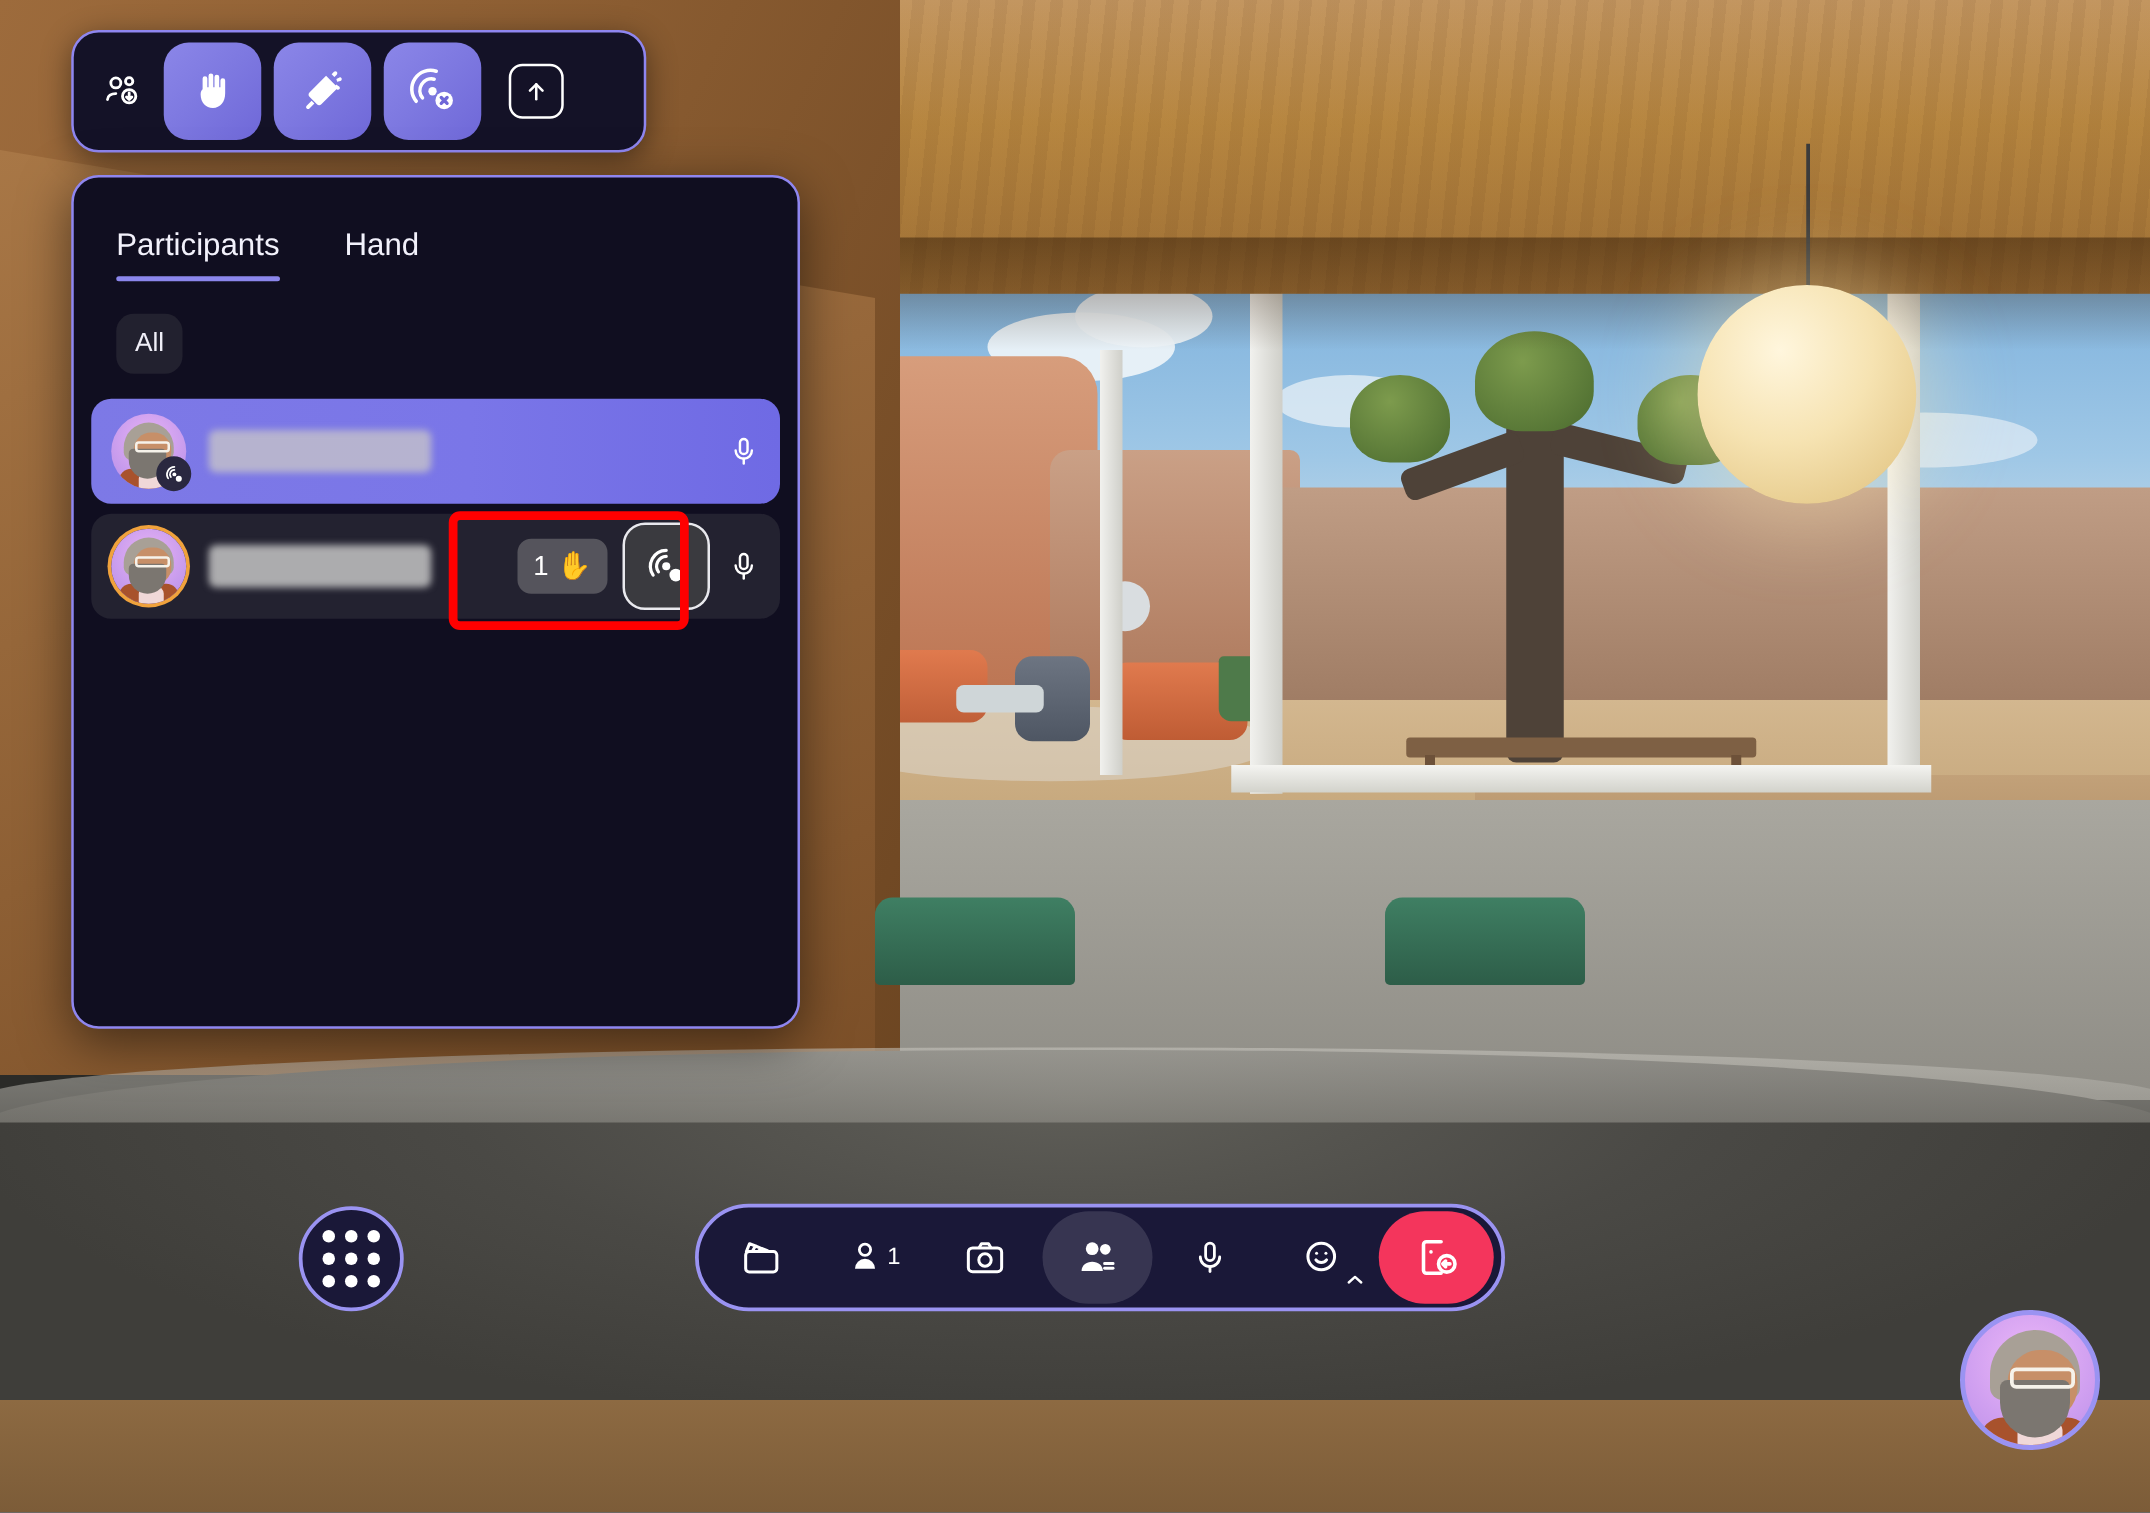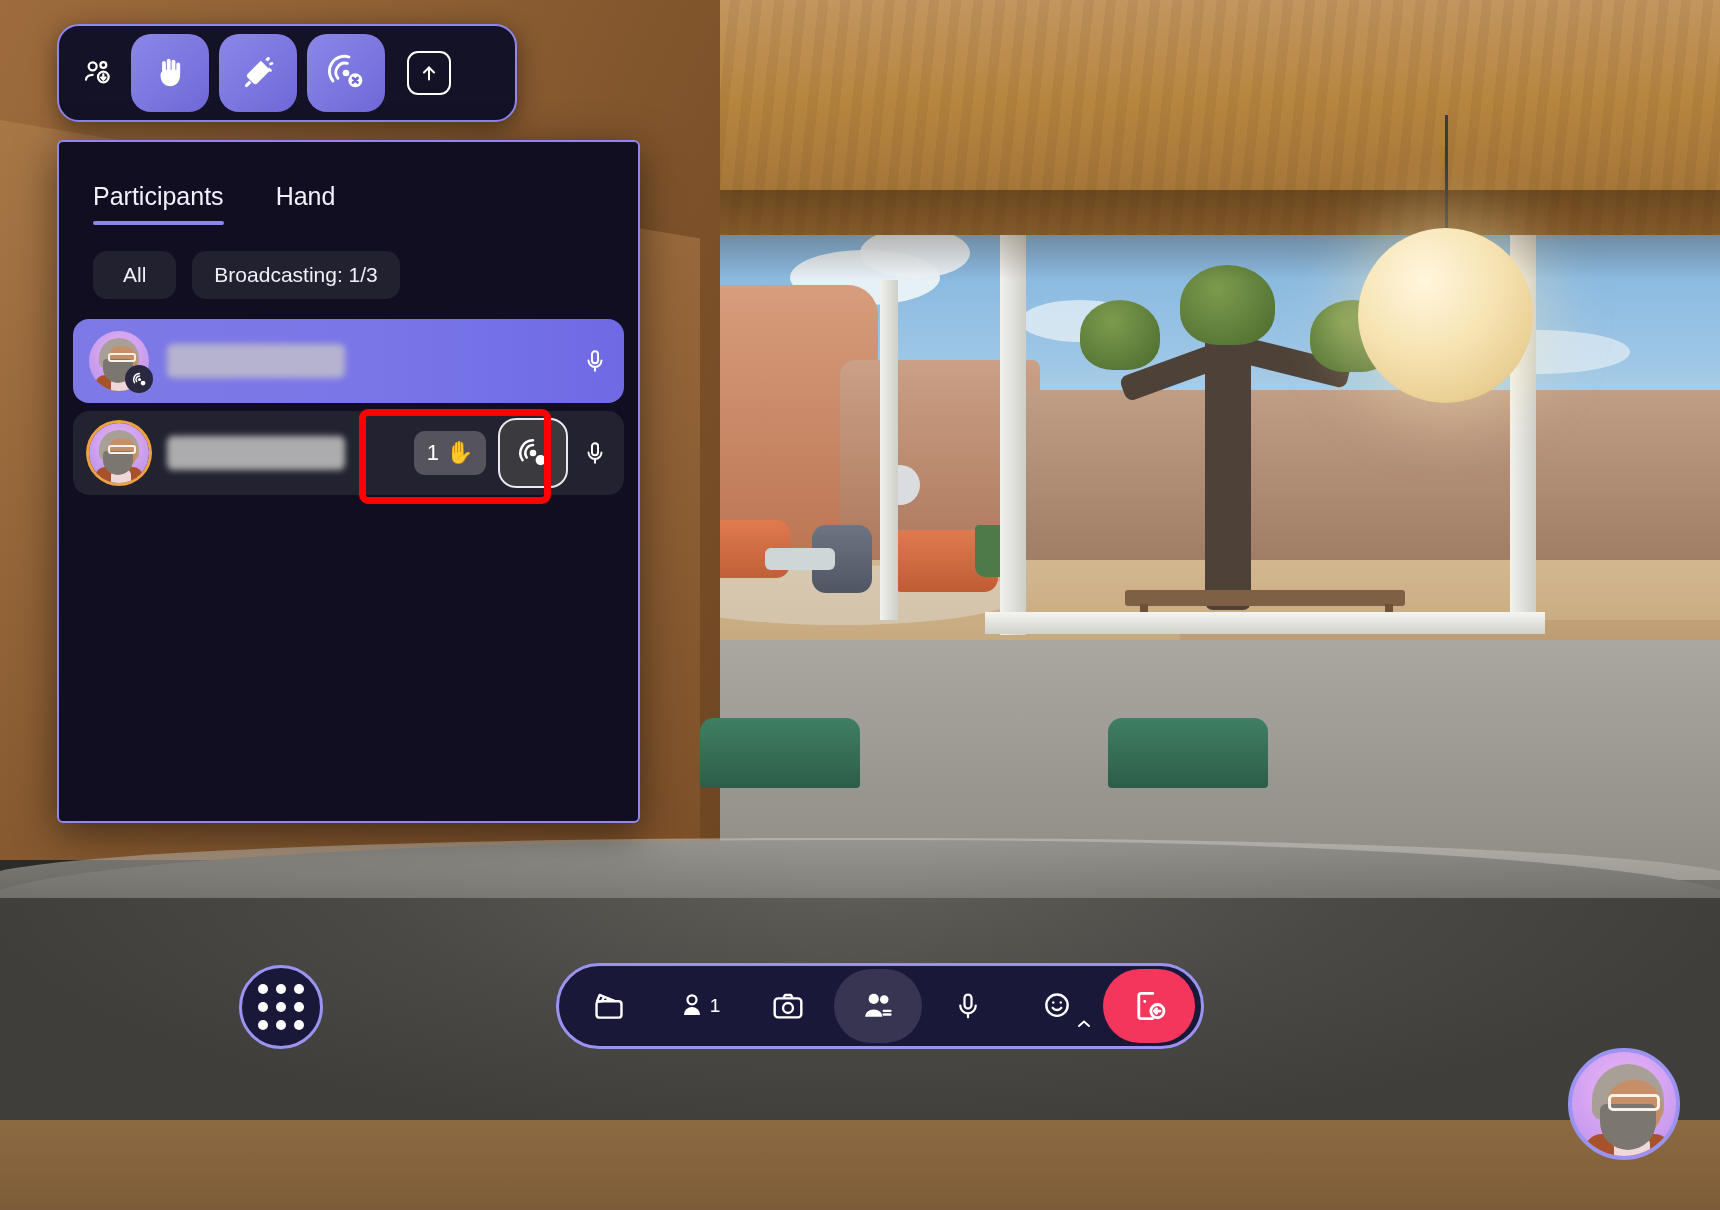--- a/index.html
+++ b/index.html
@@ -131,38 +131,38 @@
   }
   .tt-square{
     width:44px; height:44px; border-radius:11px; border:2.5px solid #ffffff;
     display:flex; align-items:center; justify-content:center; cursor:pointer;
     margin-left:12px;
   }
 
   
   .panel{
     position:absolute; left:57px; top:140px; width:583px; height:683px;
-    background:#100e20; border:2.5px solid #8f86f0; border-radius:6px;
+    background:#100e20; border:2.5px solid #8f86f0; border-radius:22px;
     box-shadow:0 10px 40px rgba(0,0,0,.5);
     overflow:hidden;
   }
   .tabs{ display:flex; gap:0; padding:40px 0 0 34px; }
   .tab{
     font-size:25px; color:#f2f1fb; font-weight:400; cursor:pointer;
     padding-bottom:14px; position:relative; margin-right:52px;
   }
   .tab.active{ font-weight:400; }
   .tab.active:after{
     content:""; position:absolute; left:0; right:0; bottom:0; height:4px;
     background:#8b86ec; border-radius:2px;
   }
   .filters{ display:flex; gap:16px; padding:26px 0 0 34px; }
   .pill{
     height:48px; border-radius:14px; background:#22212f;
-    display:flex; align-items:center; padding:0 30px;
+    display:flex; align-items:center; padding:0 15px;
     font-size:21px; color:#f0eff8; cursor:pointer; white-space:nowrap;
   }
   .pill.wide{ padding:0 22px; }
 
   .rows{ padding:20px 14px 0 14px; }
   .prow{
     position:relative; height:84px; border-radius:16px;
     display:flex; align-items:center; padding:0 16px; margin-bottom:8px;
   }
   .prow.active{ background:linear-gradient(90deg,#7d79e6 0%, #7a76e8 55%, #6f6ae4 100%); }
@@ -368,21 +368,20 @@
 
   <div class="panel">
 
     <div class="tabs">
       <div class="tab active">Participants</div>
       <div class="tab">Hand</div>
     </div>
 
     <div class="filters">
       <div class="pill">All</div>
-      <div class="pill wide">Broadcasting: 1/3</div>
     </div>
 
     <div class="rows">
 
       <div class="prow active">
         <div class="avatar-wrap">
           <div class="avatar">
             <div class="av-hair"></div>
               <div class="av-body"></div>
               <div class="av-shirt"></div>

